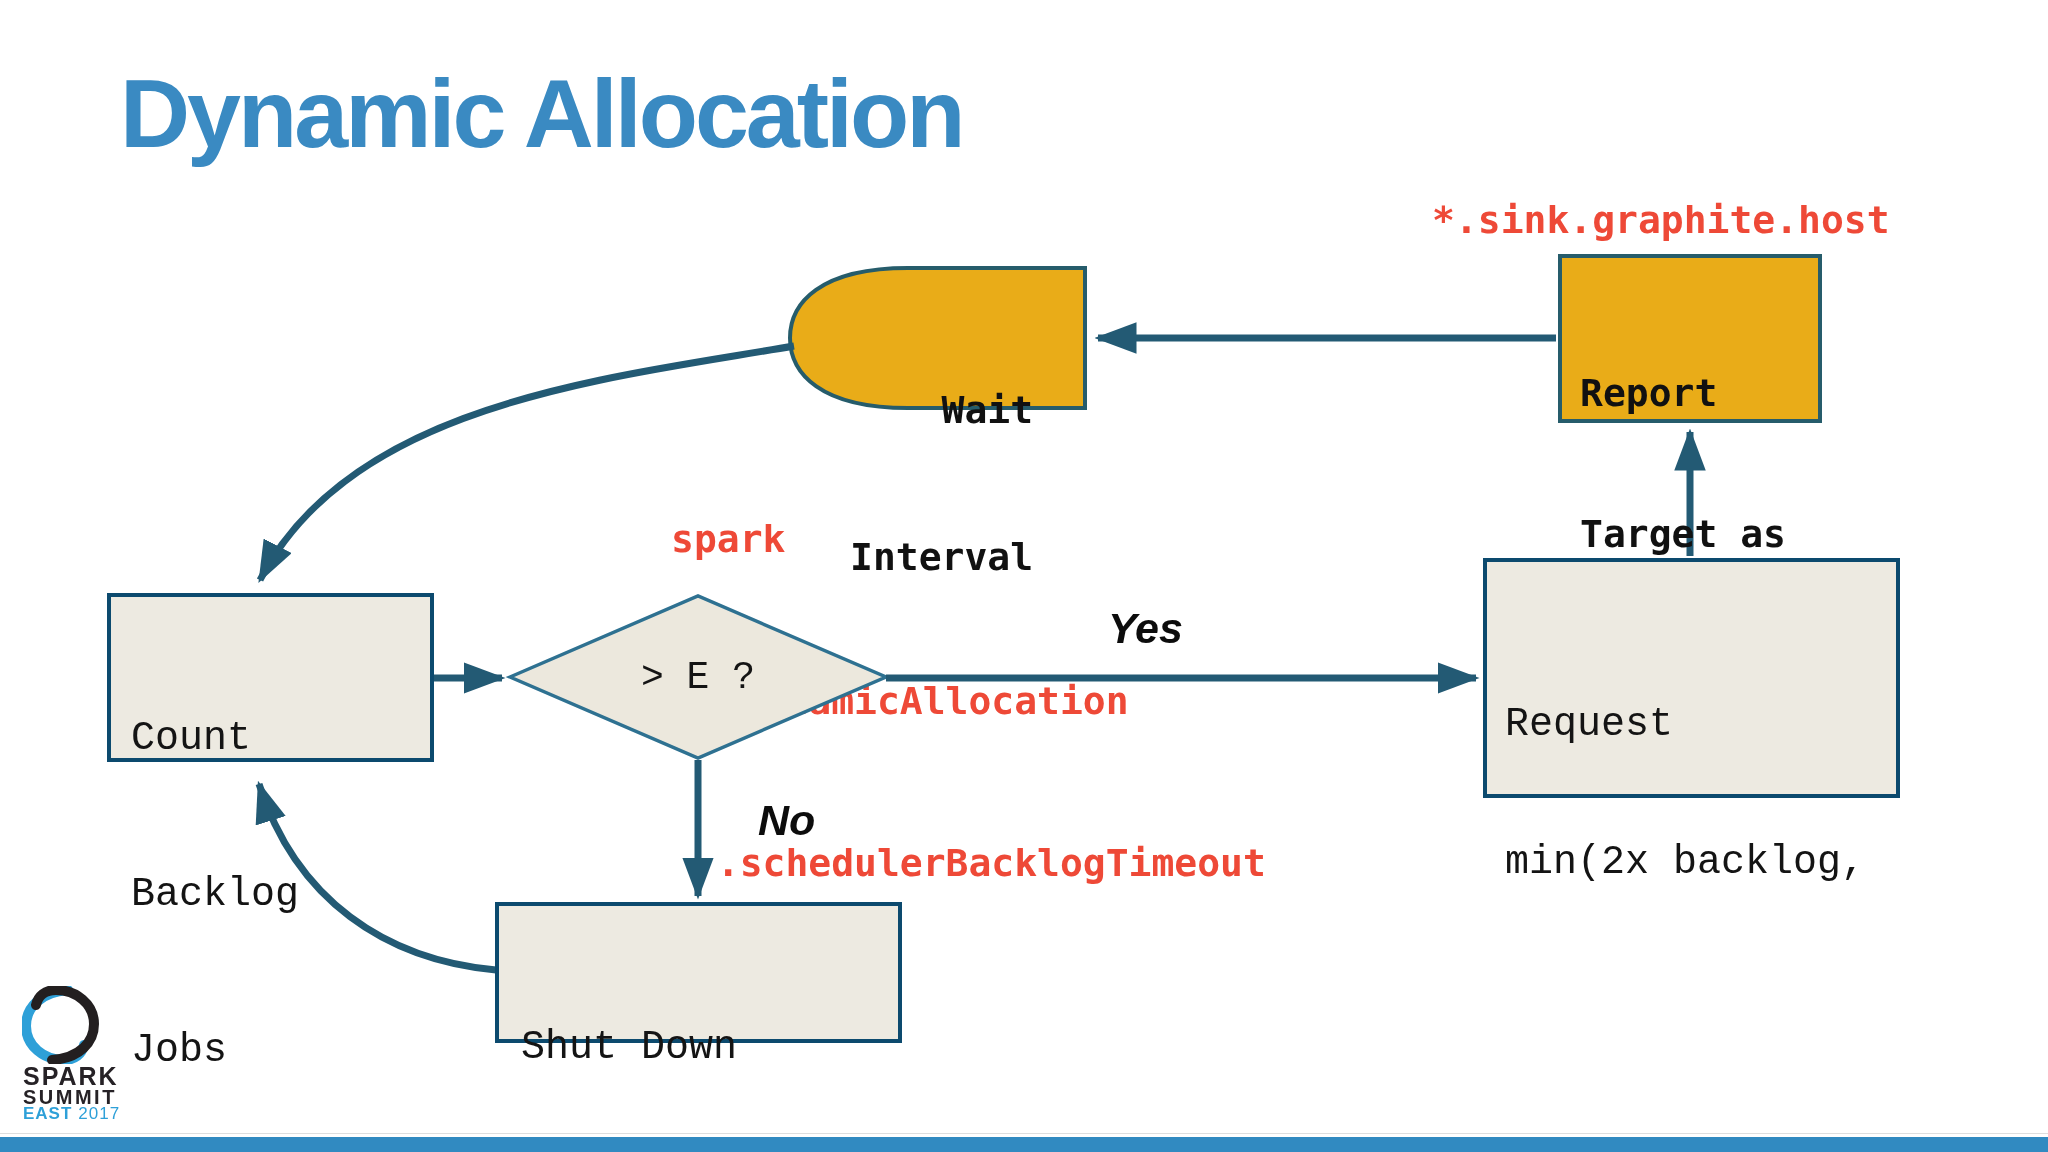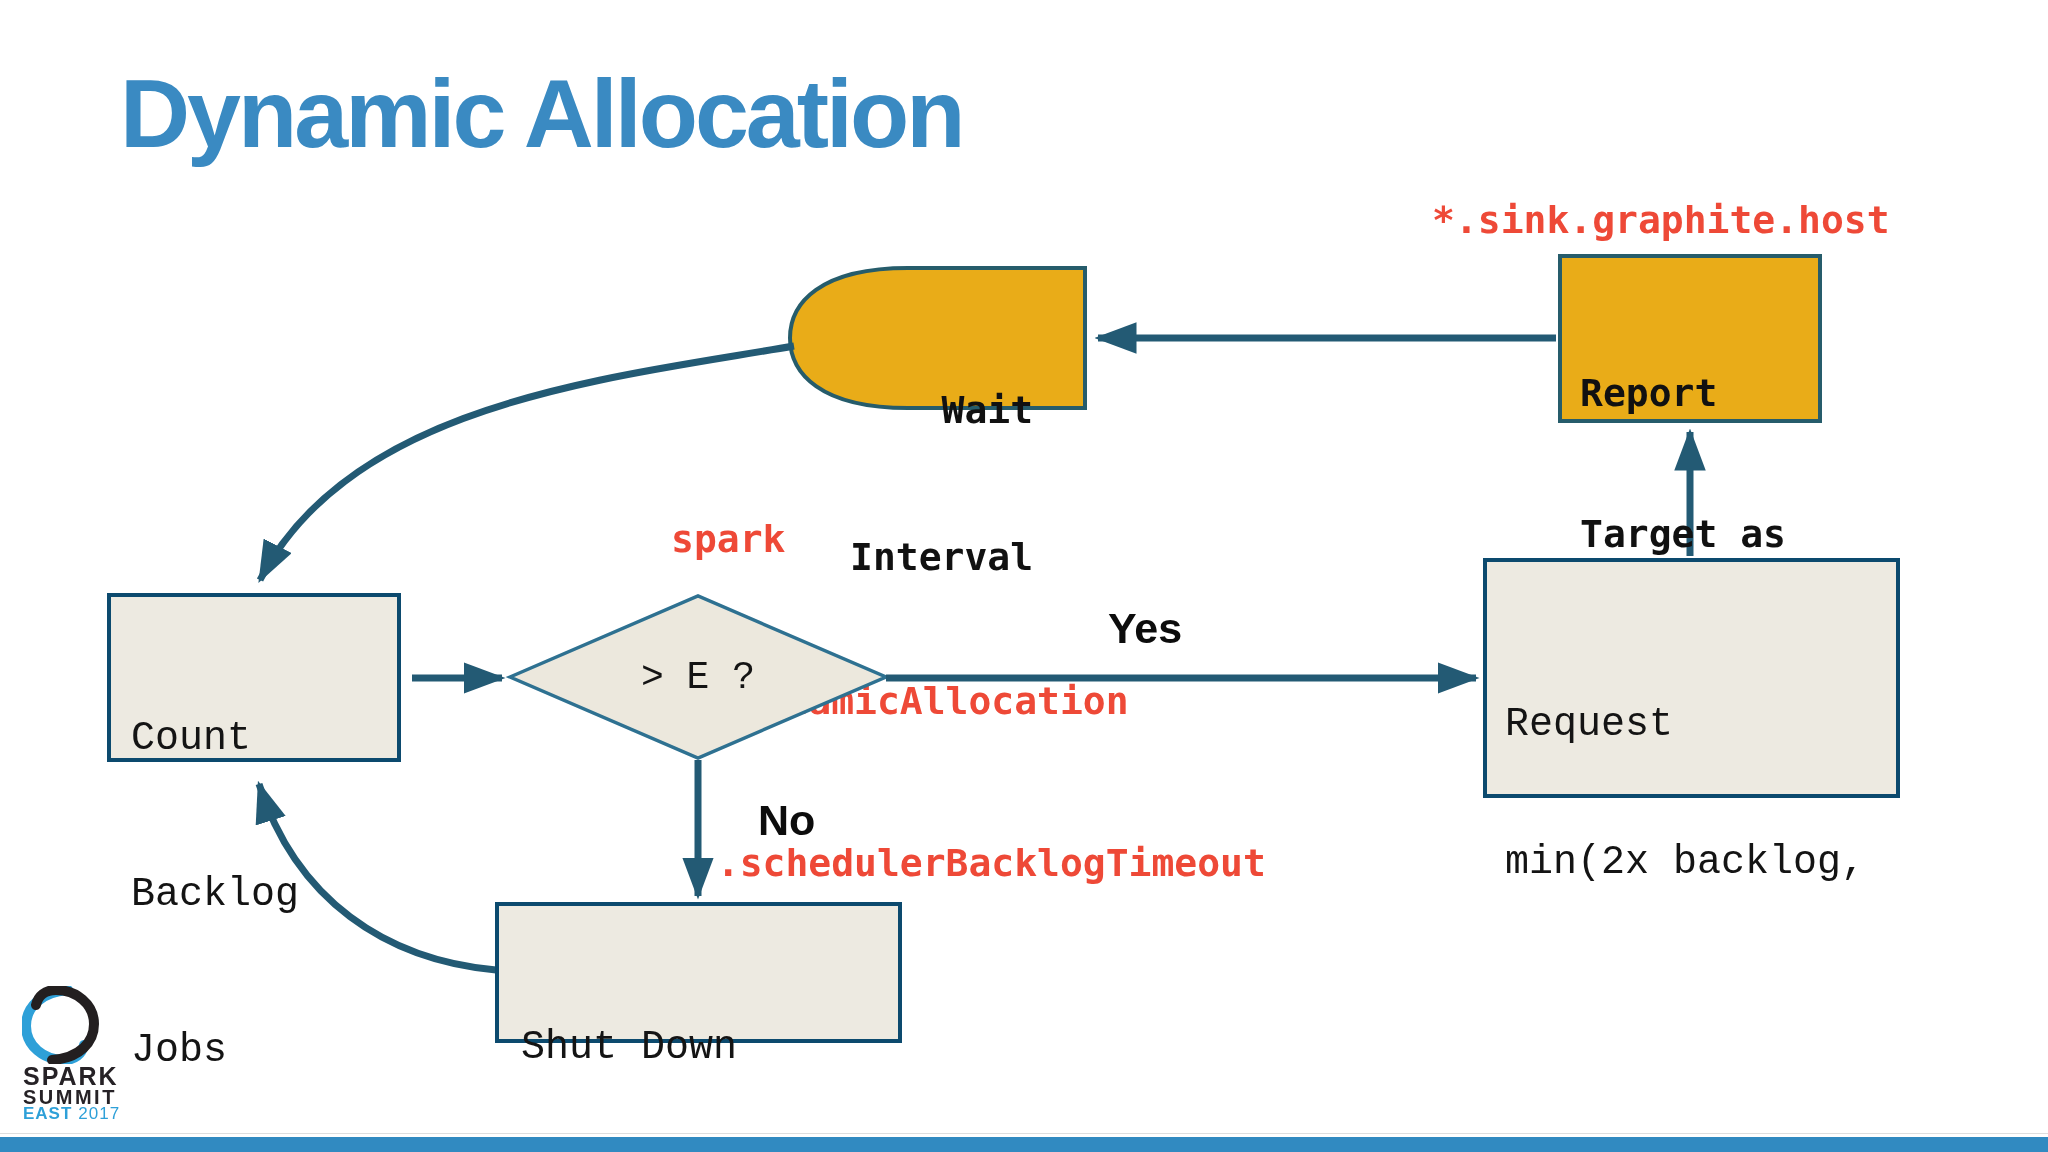--- a/index.html
+++ b/index.html
@@ -27,34 +27,34 @@
   .node{
     box-sizing:border-box;background:#edeae1;border:4px solid #0c4a6e;
     color:#141414;font-family:"Liberation Mono",monospace;
     font-size:40px;line-height:52px;white-space:pre;
   }
   .node-gold{
     background:#e9ac18;border-color:#265c6b;
     font-family:"DejaVu Sans Mono",monospace;font-weight:bold;
     font-size:38px;line-height:47px;color:#111111;
   }
-  .count-box{left:107px;top:593px;width:294px;height:169px;padding:12px 0 0 20px;}
+  .count-box{left:107px;top:593px;width:327px;height:169px;padding:12px 0 0 20px;}
   .request-box{left:1483px;top:558px;width:417px;height:240px;padding:48px 0 0 18px;line-height:46px;}
   .shutdown-box{left:495px;top:902px;width:407px;height:141px;padding:22px 0 0 22px;line-height:48px;}
   .report-box{left:1558px;top:254px;width:264px;height:169px;padding:18px 0 0 18px;}
   
   .wait-label{
     left:850px;top:288px;font-family:"DejaVu Sans Mono",monospace;
     font-weight:bold;font-size:38px;line-height:49px;color:#111111;white-space:pre;text-align:right;
   }
   .decision-label{
     left:598px;top:656px;width:200px;text-align:center;
     font-family:"Liberation Mono",monospace;font-size:38px;color:#141414;white-space:pre;
   }
-  .edge-label{font-size:43px;font-weight:bold;color:#0c0c0c;}
+  .edge-label{font-size:43px;font-weight:bold;color:#0c0c0c;font-style:italic;}
   .yes-label{left:1108px;top:604px;}
   .no-label{left:758px;top:796px;}
   
   .logo-mark{left:22px;top:986px;}
   .logo-line{color:#262226;font-weight:bold;white-space:nowrap;}
   .logo-spark{left:23px;top:1062px;font-size:25px;letter-spacing:2px;}
   .logo-summit{left:23px;top:1086px;font-size:20px;letter-spacing:2.5px;}
   .logo-east{left:23px;top:1104px;font-size:17px;letter-spacing:1px;color:#2ea0d8;font-weight:bold;}
   .logo-year{font-weight:normal;color:#2ea0d8;margin-left:6px;}
   

